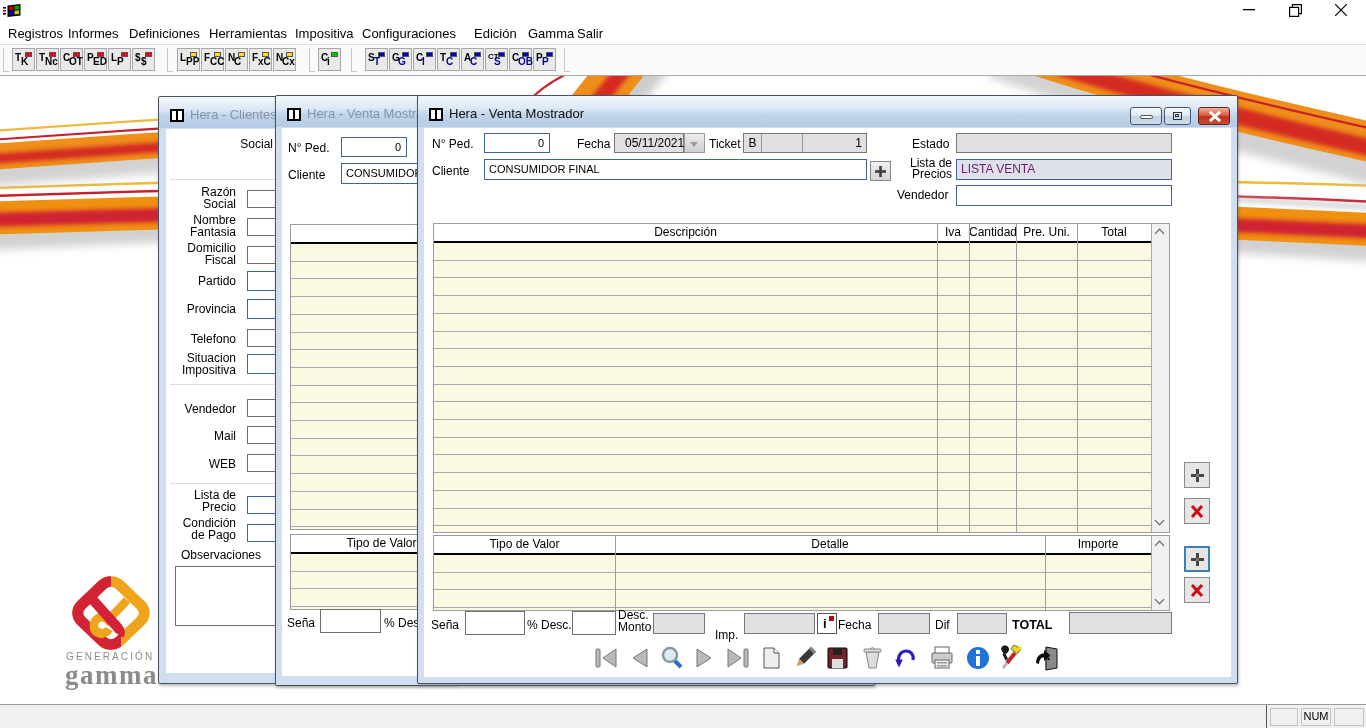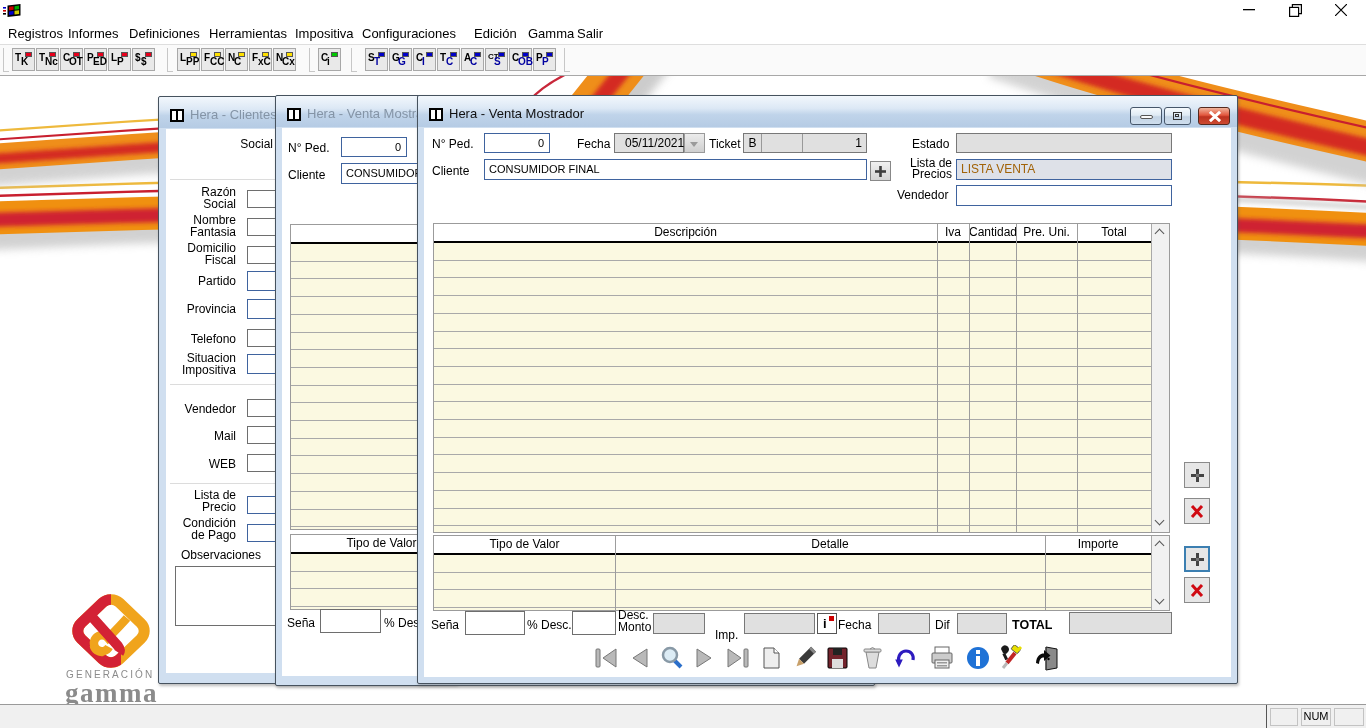--- a/index.html
+++ b/index.html
@@ -26,21 +26,21 @@
 .wtb.act .ttl{color:#111}
 .wicon{position:absolute;left:11px;top:12px;width:14px;height:13px;background:#000}
 .wicon:before{content:"";position:absolute;left:2px;top:2px;width:4px;height:9px;background:#fff}
 .wicon:after{content:"";position:absolute;left:8px;top:2px;width:4px;height:9px;background:#fff}
 .wcl{position:absolute;background:#fff}
 .lbl{position:absolute;font-size:12px;color:#000;white-space:nowrap}
 .lblr{position:absolute;font-size:12px;color:#000;white-space:nowrap;text-align:right}
 .in{position:absolute;background:#fff;border:1px solid #3f639e;font-size:11px;color:#000}
 .ind{position:absolute;background:#fff;border:1px solid #6e6e6e;font-size:11px;color:#000}
 .ing{position:absolute;background:#e0e0e0;border:1px solid #787878;font-size:11px;color:#000}
-.ingb{position:absolute;background:#dee1e8;border:1px solid #3f639e;font-size:12px;color:#a16207}
+.ingb{position:absolute;background:#dee1e8;border:1px solid #3f639e;font-size:12px;color:#701a75}
 .gridrows{background:repeating-linear-gradient(to bottom,#fbf9e1 0px,#fbf9e1 16.7px,#a9a9a9 16.7px,#a9a9a9 17.7px)}
 .vline{position:absolute;width:1px;background:#9d9d9d}
 .ghead{position:absolute;background:#fff;border-bottom:2px solid #000;font-size:12px;color:#000;text-align:center}
 .sbtrack{position:absolute;background:#f1f1f1;border-left:1px solid #a9a9a9}
 .chevu{position:absolute;width:7px;height:7px;border-left:1.6px solid #555;border-top:1.6px solid #555;transform:rotate(45deg)}
 .chevd{position:absolute;width:7px;height:7px;border-left:1.6px solid #555;border-top:1.6px solid #555;transform:rotate(225deg)}
 .pxbtn{position:absolute;width:26px;height:26px;background:#e6e6e6;border:1px solid #8a8a8a;text-align:center}
 .cbtn{position:absolute;top:11px;height:18px;border:1px solid #46566a;border-radius:3px;background:linear-gradient(#f6fafd,#dfeaf4 45%,#c3d3e4 55%,#cfdeed)}
 .cbtn.cls{background:linear-gradient(#f0b49c,#e2573e 45%,#bd3220 55%,#cc4a31);border-color:#54291e}
 .ic{position:absolute;top:0}
@@ -237,21 +237,21 @@
     </g>
 
     <g fill="none">
       <path d="M994,-16 C1074,11 1154,38 1394,96" stroke="#c8c8c8" stroke-width="36" filter="url(#bl1)" opacity=".8"></path>
       <path d="M985,-38 C1065,-10 1145,16 1380,68" stroke="#ef8e1a" stroke-width="40"></path>
       <path d="M985,-34 C1065,-6 1145,20 1380,74" stroke="#d42c24" stroke-width="17" filter="url(#bl2)"></path>
       <path d="M978,-54 C1058,-26 1138,0 1378,54" stroke="#c81f2f" stroke-width="2.2"></path>
     </g>
   </svg>
 
-  <div id="logo" class="abs" style="left:55px;top:512px;width:115px;height:122px">
+  <div id="logo" class="abs" style="left:55px;top:494px;width:115px;height:122px">
     <svg width="115" height="122" viewBox="0 0 115 122">
       <defs>
           <clipPath id="lrc">
             <polygon points="0,0 56,0 56,25 66,60 66,122 0,122"></polygon>
           </clipPath>
         </defs>
       <g fill="none">
         <rect x="29" y="16" width="54" height="54" rx="12" transform="translate(56,43) scale(1,.95) rotate(45) translate(-56,-43)" stroke="#f0a41c" stroke-width="11"></rect>
         <g clip-path="url(#lrc)">
           <rect x="29" y="16" width="54" height="54" rx="12" transform="translate(56,43) scale(1,.95) rotate(45) translate(-56,-43)" stroke="#d32235" stroke-width="11"></rect>

